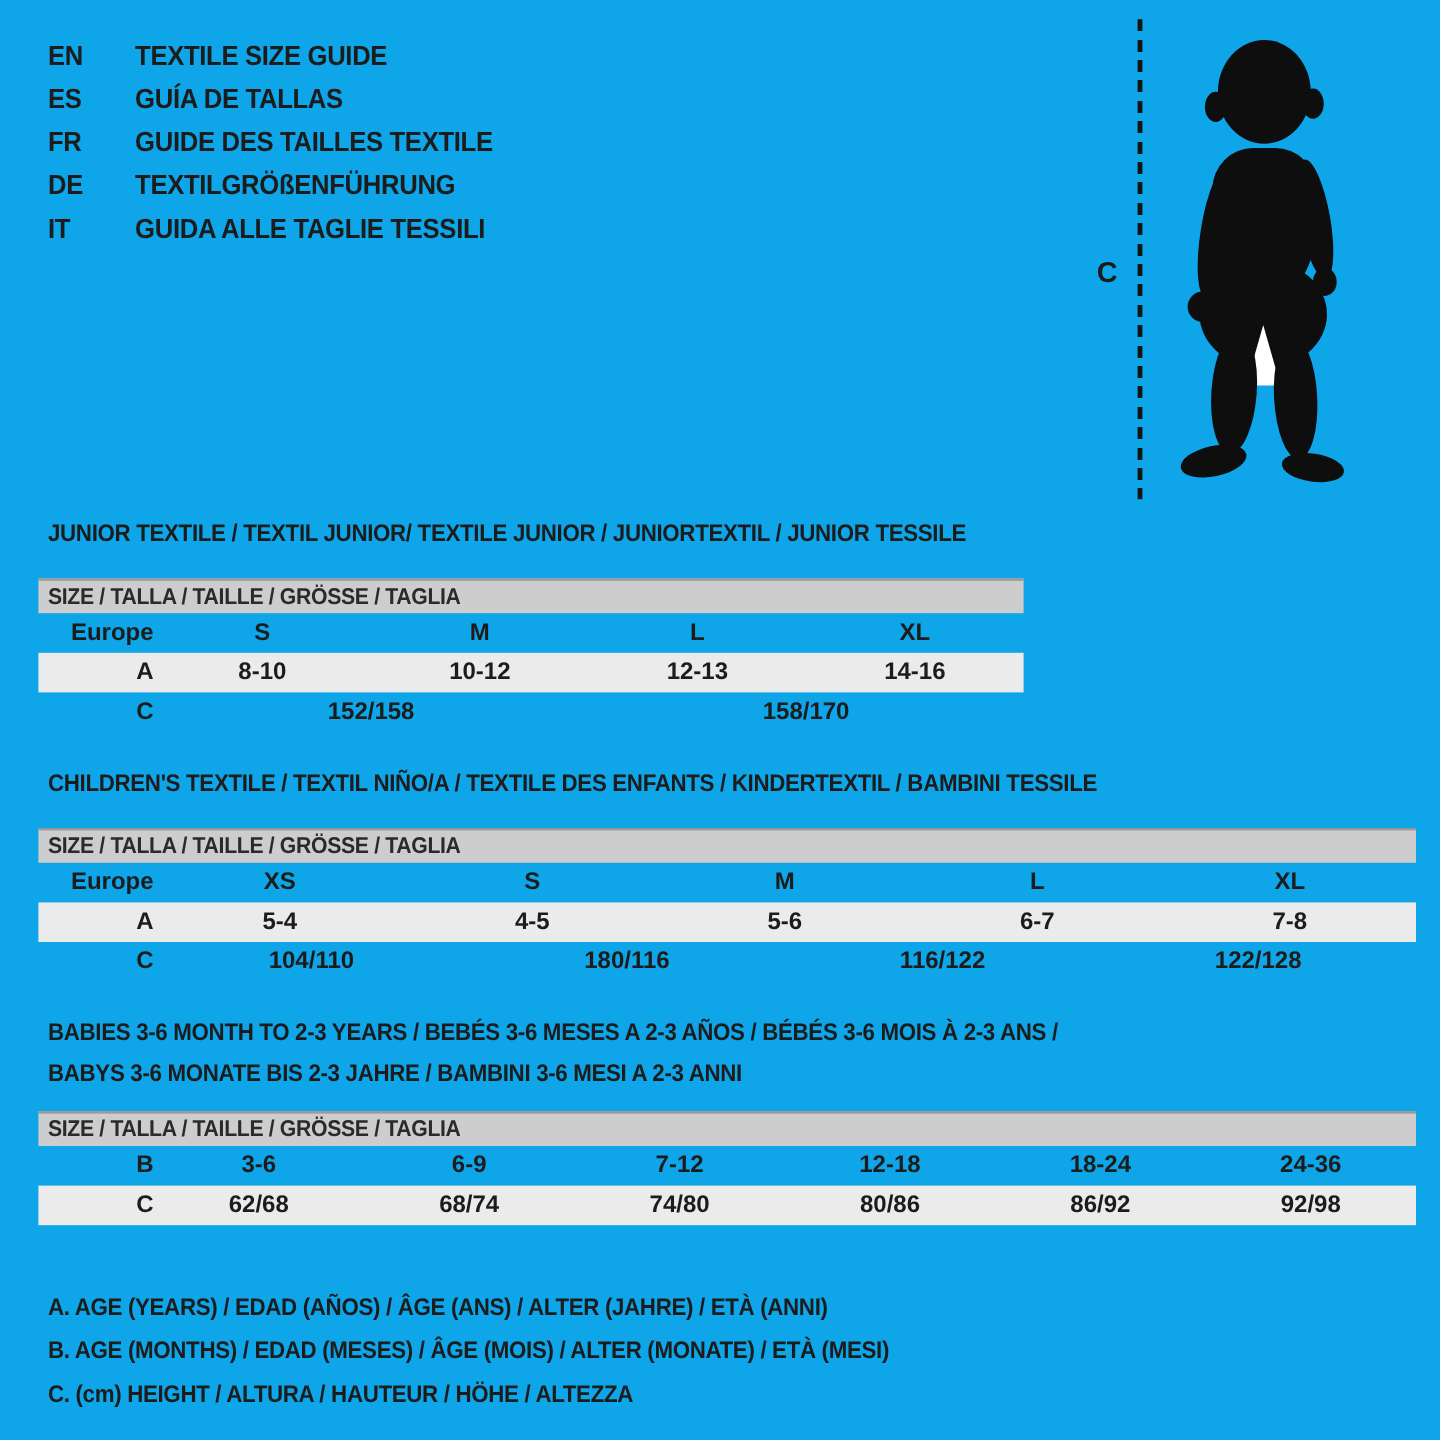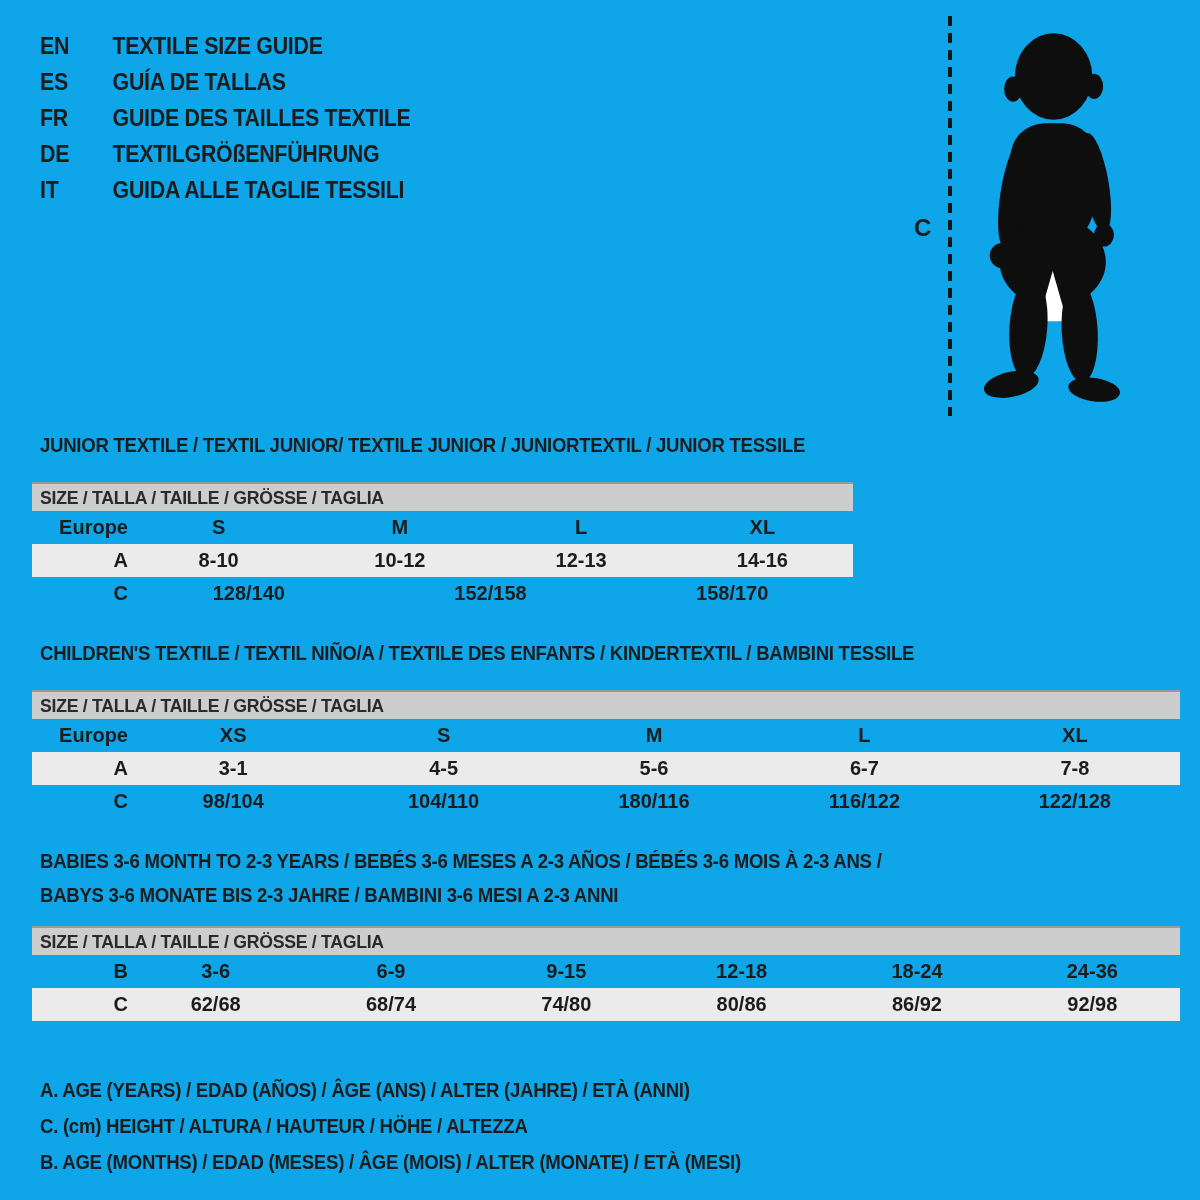--- a/index.html
+++ b/index.html
@@ -104,21 +104,20 @@
     </div>
     <div class="trow shaded">
       <span class="tlabel">A</span>
       <span class="tcell">8-10</span>
       <span class="tcell">10-12</span>
       <span class="tcell">12-13</span>
       <span class="tcell">14-16</span>
     </div>
     <div class="trow">
       <span class="tlabel">C</span>
-      <span class="tcell">128/140</span>
       <span class="tcell">152/158</span>
       <span class="tcell">158/170</span>
     </div>
   </div>
 
   <div class="abs section-title" style="left:40px;top:642px;text-decoration:underline;">
     <span class="cond">CHILDREN'S TEXTILE / TEXTIL NIÑO/A / TEXTILE DES ENFANTS / KINDERTEXTIL / BAMBINI TESSILE</span>
   </div>
   <div class="size-table" style="left:32px;top:690px;width:1148px;">
     <div class="thead">
@@ -127,29 +126,28 @@
     <div class="trow">
       <span class="tlabel">Europe</span>
       <span class="tcell">XS</span>
       <span class="tcell">S</span>
       <span class="tcell">M</span>
       <span class="tcell">L</span>
       <span class="tcell">XL</span>
     </div>
     <div class="trow shaded">
       <span class="tlabel">A</span>
-      <span class="tcell">3-1</span>
+      <span class="tcell">5-4</span>
       <span class="tcell">4-5</span>
       <span class="tcell">5-6</span>
       <span class="tcell">6-7</span>
       <span class="tcell">7-8</span>
     </div>
     <div class="trow">
       <span class="tlabel">C</span>
-      <span class="tcell">98/104</span>
       <span class="tcell">104/110</span>
       <span class="tcell">180/116</span>
       <span class="tcell">116/122</span>
       <span class="tcell">122/128</span>
     </div>
   </div>
 
   <div class="abs section-title" style="left:40px;top:850px;">
     <span class="cond">BABIES 3-6 MONTH TO 2-3 YEARS / BEBÉS 3-6 MESES A 2-3 AÑOS / BÉBÉS 3-6 MOIS À 2-3 ANS /</span>
   </div>
@@ -157,35 +155,35 @@
     <span class="cond">BABYS 3-6 MONATE BIS 2-3 JAHRE / BAMBINI 3-6 MESI A 2-3 ANNI</span>
   </div>
   <div class="size-table" style="left:32px;top:926px;width:1148px;">
     <div class="thead">
       <span class="cond">SIZE / TALLA / TAILLE / GRÖSSE / TAGLIA</span>
     </div>
     <div class="trow">
       <span class="tlabel">B</span>
       <span class="tcell">3-6</span>
       <span class="tcell">6-9</span>
-      <span class="tcell">9-15</span>
+      <span class="tcell">7-12</span>
       <span class="tcell">12-18</span>
       <span class="tcell">18-24</span>
       <span class="tcell">24-36</span>
     </div>
     <div class="trow shaded">
       <span class="tlabel">C</span>
       <span class="tcell">62/68</span>
       <span class="tcell">68/74</span>
       <span class="tcell">74/80</span>
       <span class="tcell">80/86</span>
       <span class="tcell">86/92</span>
       <span class="tcell">92/98</span>
     </div>
   </div>
 
   <div class="abs notes-block">
     <div><span class="cond">A. AGE (YEARS) / EDAD (AÑOS) / ÂGE (ANS) / ALTER (JAHRE) / ETÀ (ANNI)</span></div>
+    <div><span class="cond">B. AGE (MONTHS) / EDAD (MESES) / ÂGE (MOIS) / ALTER (MONATE) / ETÀ (MESI)</span></div>
     <div><span class="cond">C. (cm) HEIGHT / ALTURA / HAUTEUR / HÖHE / ALTEZZA</span></div>
-    <div><span class="cond">B. AGE (MONTHS) / EDAD (MESES) / ÂGE (MOIS) / ALTER (MONATE) / ETÀ (MESI)</span></div>
   </div>
 
 </div>
 
 </body></html>

